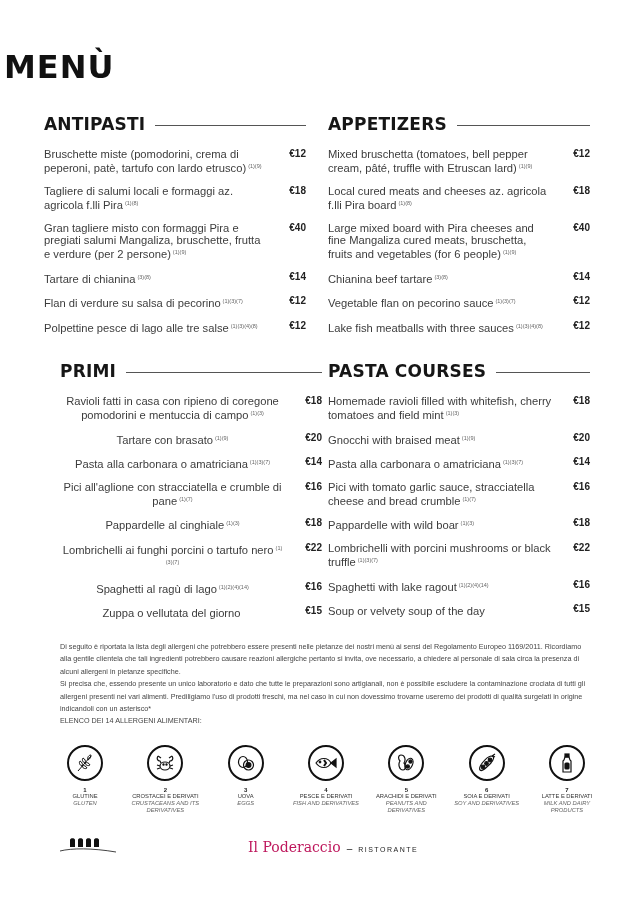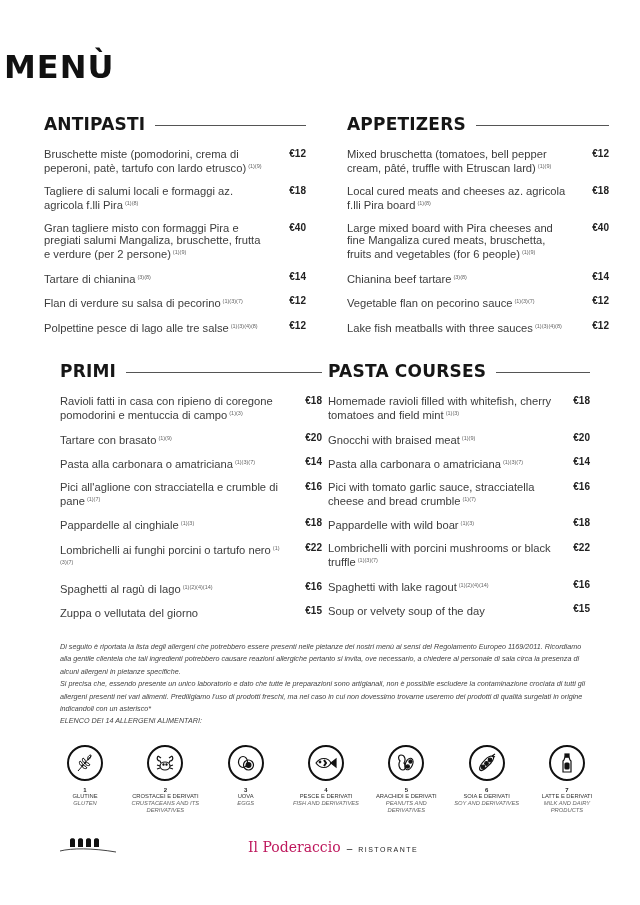--- a/index.html
+++ b/index.html
@@ -15,21 +15,21 @@
     .sec-head .h {
       font-family: "DejaVu Sans", sans-serif; font-size: 17px; font-weight: 600; color: #161616;
       white-space: nowrap; letter-spacing: 0.2px;
     }
     .sec-head .line { flex: 1; height: 1px; background: #555; margin-left: 10px; margin-top: 2px; }
     .item { display: flex; justify-content: space-between; align-items: flex-start; margin-bottom: 10px; }
     .item .name { font-size: 11.2px; line-height: 12.4px; color: #3c3c3c; width: 225px; }
     .item .name sup { font-size: 5.5px; color: #666; vertical-align: 4px; margin-left: 2px; }
     .item .price { font-size: 10px; font-weight: bold; color: #222; white-space: nowrap; line-height: 12.4px; }
     .note { position: absolute; left: 60px; top: 641px; width: 530px; font-size: 7.2px; line-height: 12.4px; color: #444; }
-    .note p { margin: 0; font-style: italic; }
+    .note p { margin: 0; }
     .allergens { position: absolute; top: 745px; left: 46px; width: 560px; display: flex; justify-content: space-between; }
     .allergen { width: 78px; text-align: center; }
     .allergen .icon {
       width: 36px; height: 36px; margin: 0 auto; border: 2px solid #111; border-radius: 50%;
       display: flex; align-items: center; justify-content: center;
     }
     .allergen .num { font-size: 6px; font-weight: bold; color: #222; margin-top: 6px; }
     .allergen .it { font-size: 5.8px; color: #333; text-transform: uppercase; line-height: 7px; }
     .allergen .en { font-size: 5.8px; color: #666; font-style: italic; text-transform: uppercase; line-height: 7px; }
     .footer { position: absolute; top: 834px; left: 58px; width: 530px; height: 28px; }
@@ -68,21 +68,21 @@
   <div class="item">
       <span class="name"><span>Flan di verdure su salsa di pecorino</span><sup>(1)(3)(7)</sup></span>
       <span class="price">€12</span>
     </div>
   <div class="item">
       <span class="name"><span>Polpettine pesce di lago alle tre salse</span><sup>(1)(3)(4)(8)</sup></span>
       <span class="price">€12</span>
     </div>
 </div>
 
-<div class="section" style="left:328px; top:112px;margin-left:19px;">
+<div class="section" style="left:328px; top:112px;">
   <div class="sec-head">
       <span class="h">APPETIZERS</span>
       <span class="line"></span>
     </div>
   <div class="item">
       <span class="name"><span>Mixed bruschetta (tomatoes, bell pepper cream, pâté, truffle with Etruscan lard)</span><sup>(1)(9)</sup></span>
       <span class="price">€12</span>
     </div>
   <div class="item">
       <span class="name"><span>Local cured meats and cheeses az. agricola f.lli Pira board</span><sup>(1)(8)</sup></span>
@@ -99,21 +99,21 @@
   <div class="item">
       <span class="name"><span>Vegetable flan on pecorino sauce</span><sup>(1)(3)(7)</sup></span>
       <span class="price">€12</span>
     </div>
   <div class="item">
       <span class="name"><span>Lake fish meatballs with three sauces</span><sup>(1)(3)(4)(8)</sup></span>
       <span class="price">€12</span>
     </div>
 </div>
 
-<div class="section" style="left:60px; top:359px;">
+<div class="section" style="left:60px; top:359px;text-align:center;">
   <div class="sec-head">
       <span class="h">PRIMI</span>
       <span class="line"></span>
     </div>
   <div class="item">
       <span class="name"><span>Ravioli fatti in casa con ripieno di coregone pomodorini e mentuccia di campo</span><sup>(1)(3)</sup></span>
       <span class="price">€18</span>
     </div>
   <div class="item">
       <span class="name"><span>Tartare con brasato</span><sup>(1)(9)</sup></span>

